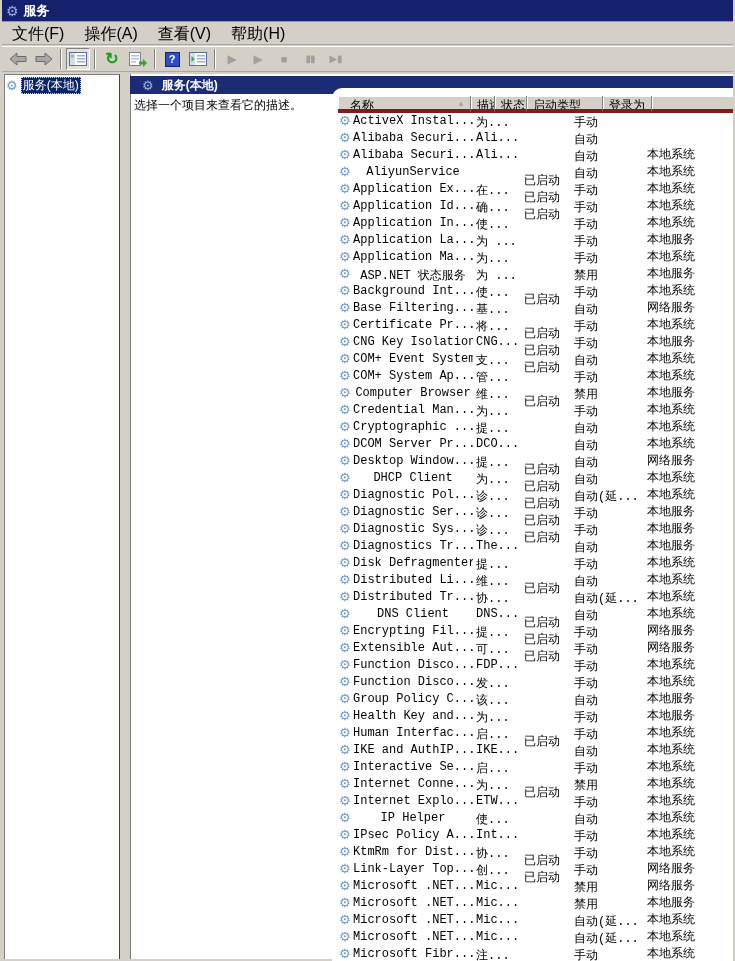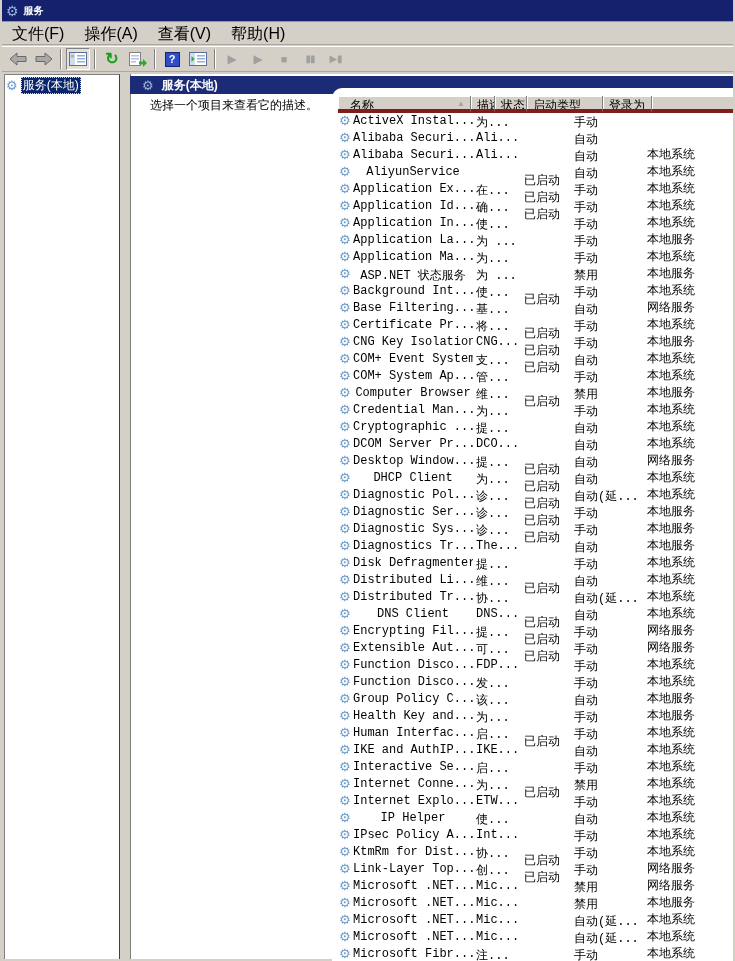--- a/index.html
+++ b/index.html
@@ -9,21 +9,21 @@
     background:#d4d0c8; font-family:"Liberation Sans", sans-serif;
     border-left:2px solid #d4d0c8; border-right:2px solid #d4d0c8;
   }
   
   .titlebar {
     position:absolute; left:0; top:0; width:735px; height:22px;
     background:#15216d; display:flex; align-items:center; padding-left:4px;
     border-bottom:1px solid #9a968a;
   }
   .titlebar .gear { color:#9ab2dc; font-size:14px; line-height:14px; margin-right:5px; }
-  .titlebar .t-text { color:#ffffff; font-weight:bold; font-size:10px; }
+  .titlebar .t-text { color:#ffffff; font-weight:bold; font-size:13px; }
   
   .menubar {
     position:absolute; left:0; top:24px; width:735px; height:21px;
     background:#d4d0c8; display:flex; align-items:center;
     border-bottom:1px solid #aca899;
   }
   .menu-item { font-size:16px; color:#000; padding:2px 10px; cursor:default; }
   
   .toolbar {
     position:absolute; left:0; top:46px; width:735px; height:26px;
@@ -64,21 +64,21 @@
     position:absolute; left:128px; top:74px; width:605px; height:885px;
     background:#ffffff; border-left:1px solid #808080;
   }
   
   .banner {
     position:absolute; left:128px; top:76px; width:605px; height:18px;
     background:#1b2b75; display:flex; align-items:center; padding-left:12px;
   }
   .banner .gear { color:#9ab2dc; font-size:13px; line-height:13px; margin-right:8px; }
   .banner .b-text { color:#ffffff; font-weight:bold; font-size:12px; }
-  .desc-hint { position:absolute; left:132px; top:97px; font-size:12px; color:#000;margin-left:16px; }
+  .desc-hint { position:absolute; left:132px; top:97px; font-size:12px; color:#000; }
   
   .list-panel {
     position:absolute; left:330px; top:88px; width:405px; height:873px;
     background:#ffffff; border-top-left-radius:10px;
   }
   
   .list-header { position:absolute; left:6px; top:8px; height:17px; right:0; display:flex; font-size:12px; }
   .hcell {
     background:#d4d0c8; color:#000; position:relative;
     border-bottom:4px solid #7f1d1d; border-right:1px solid #808080;

